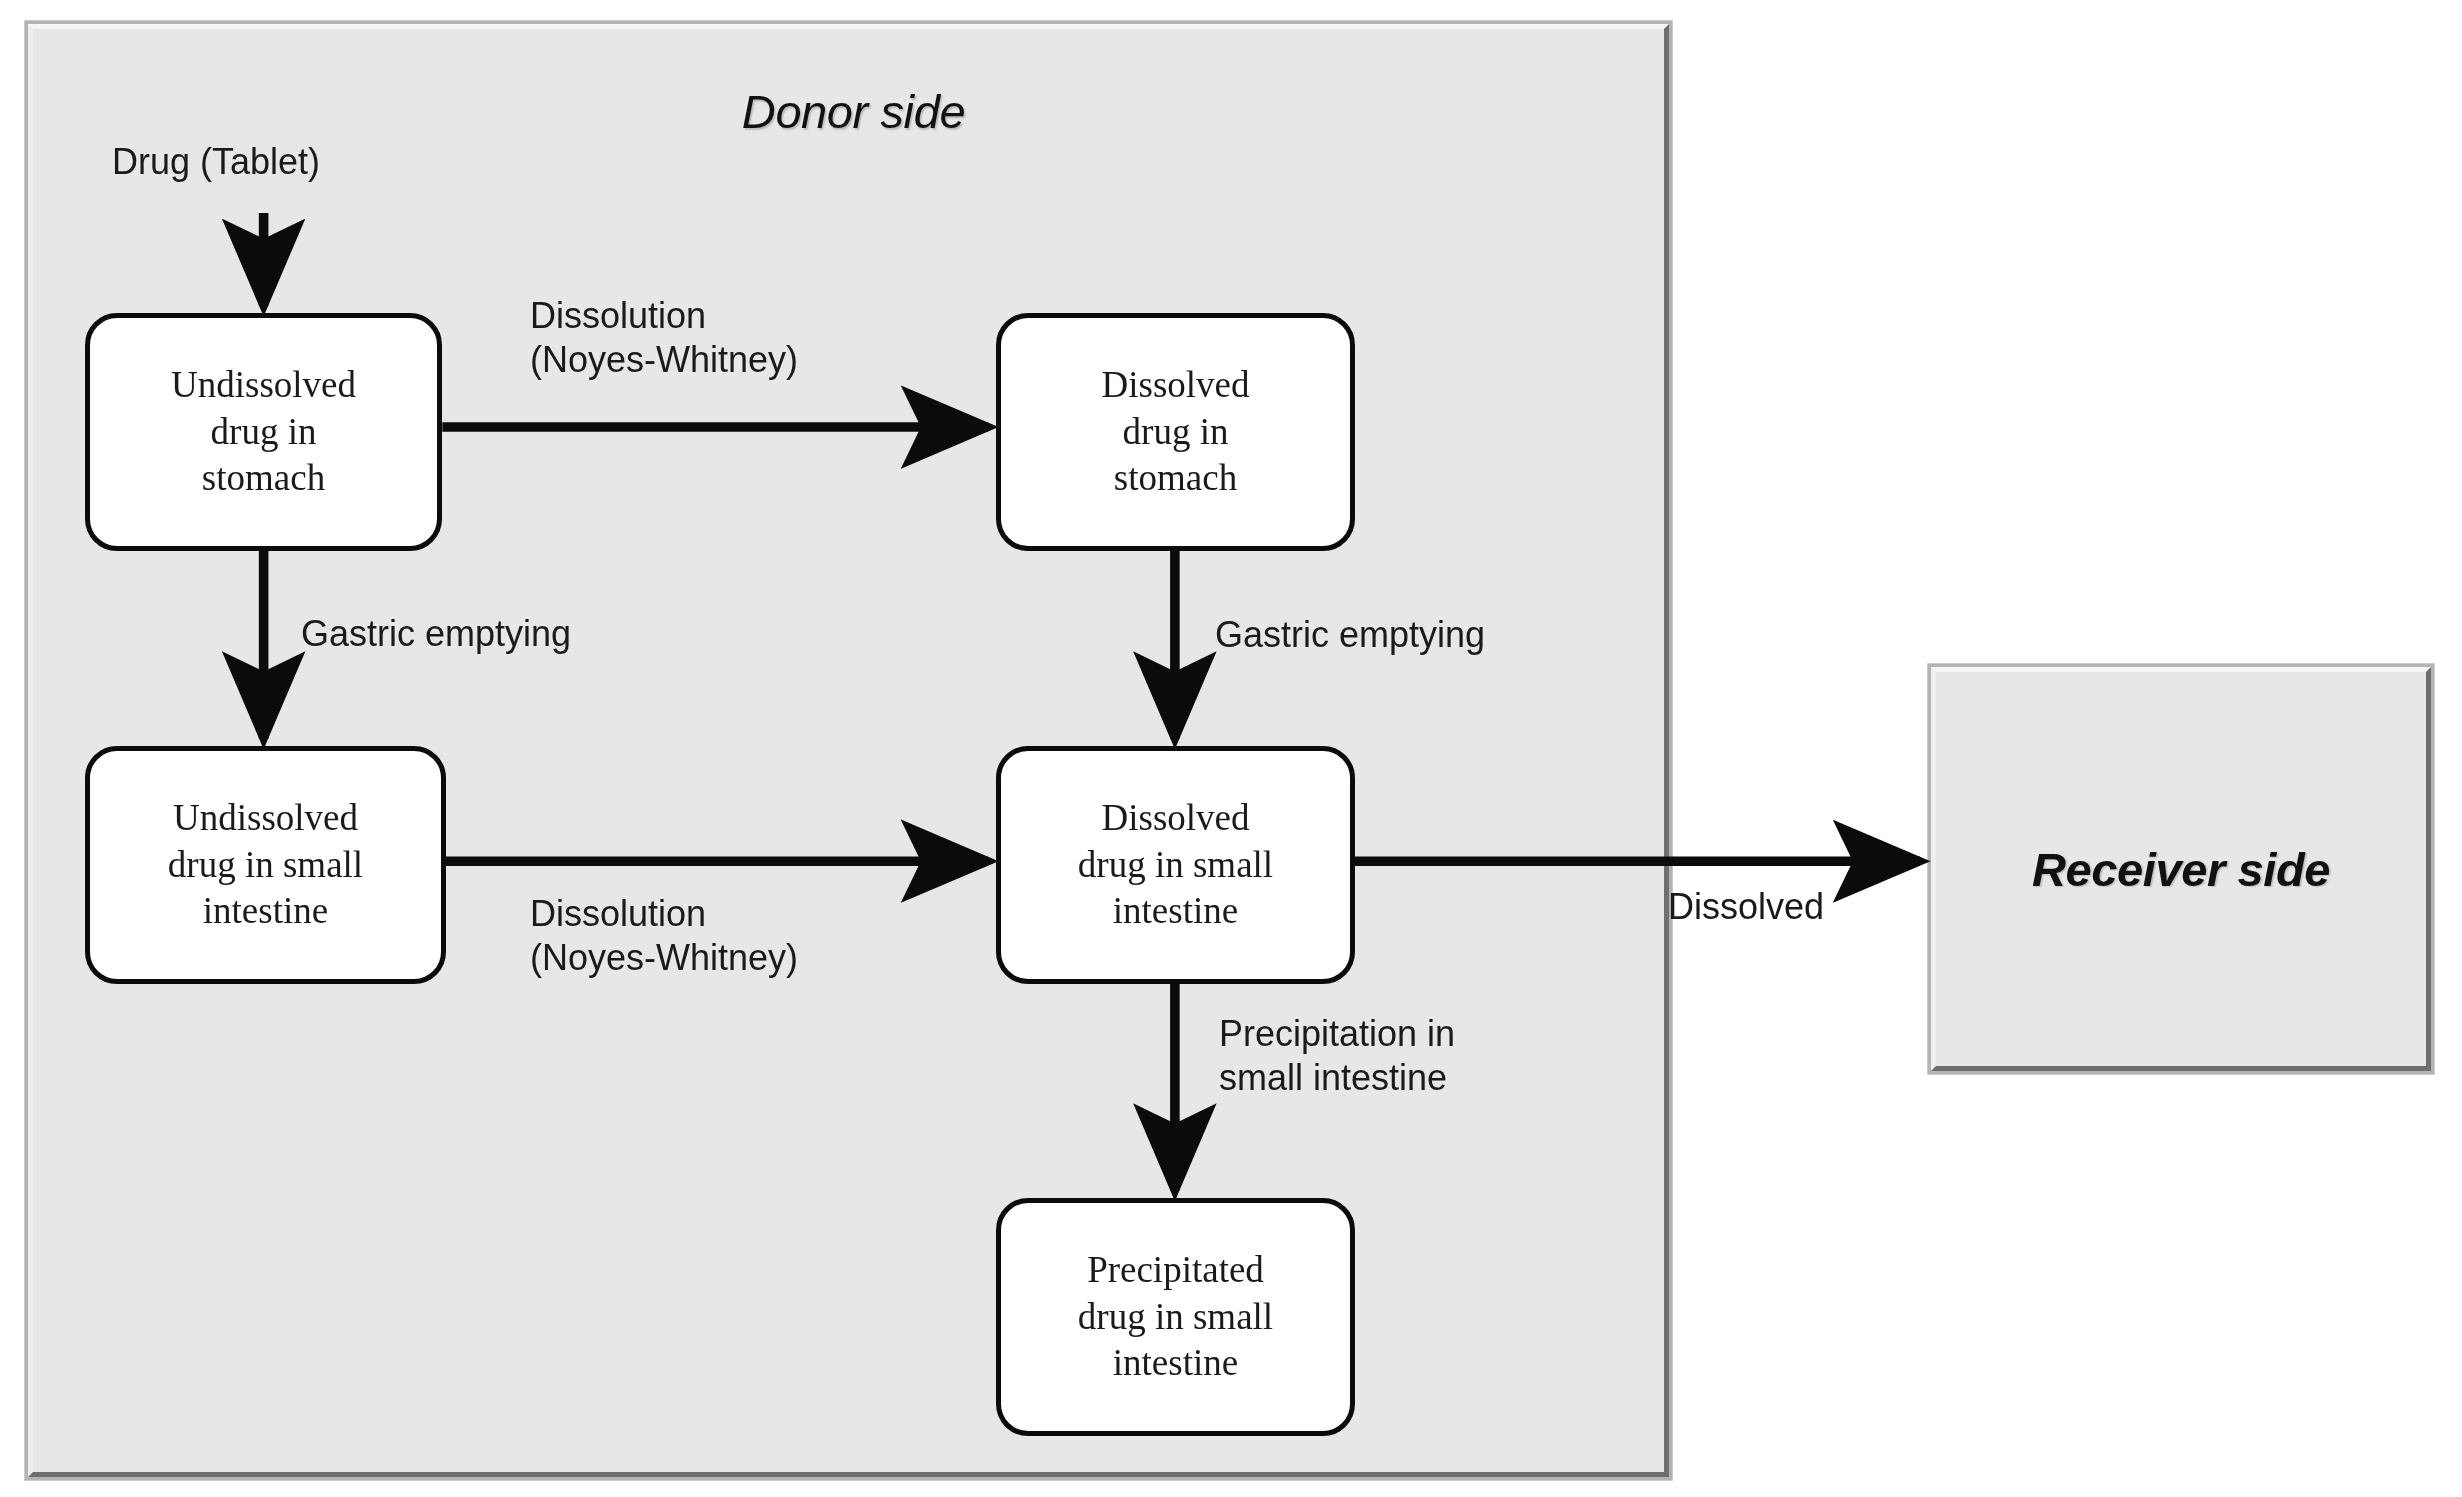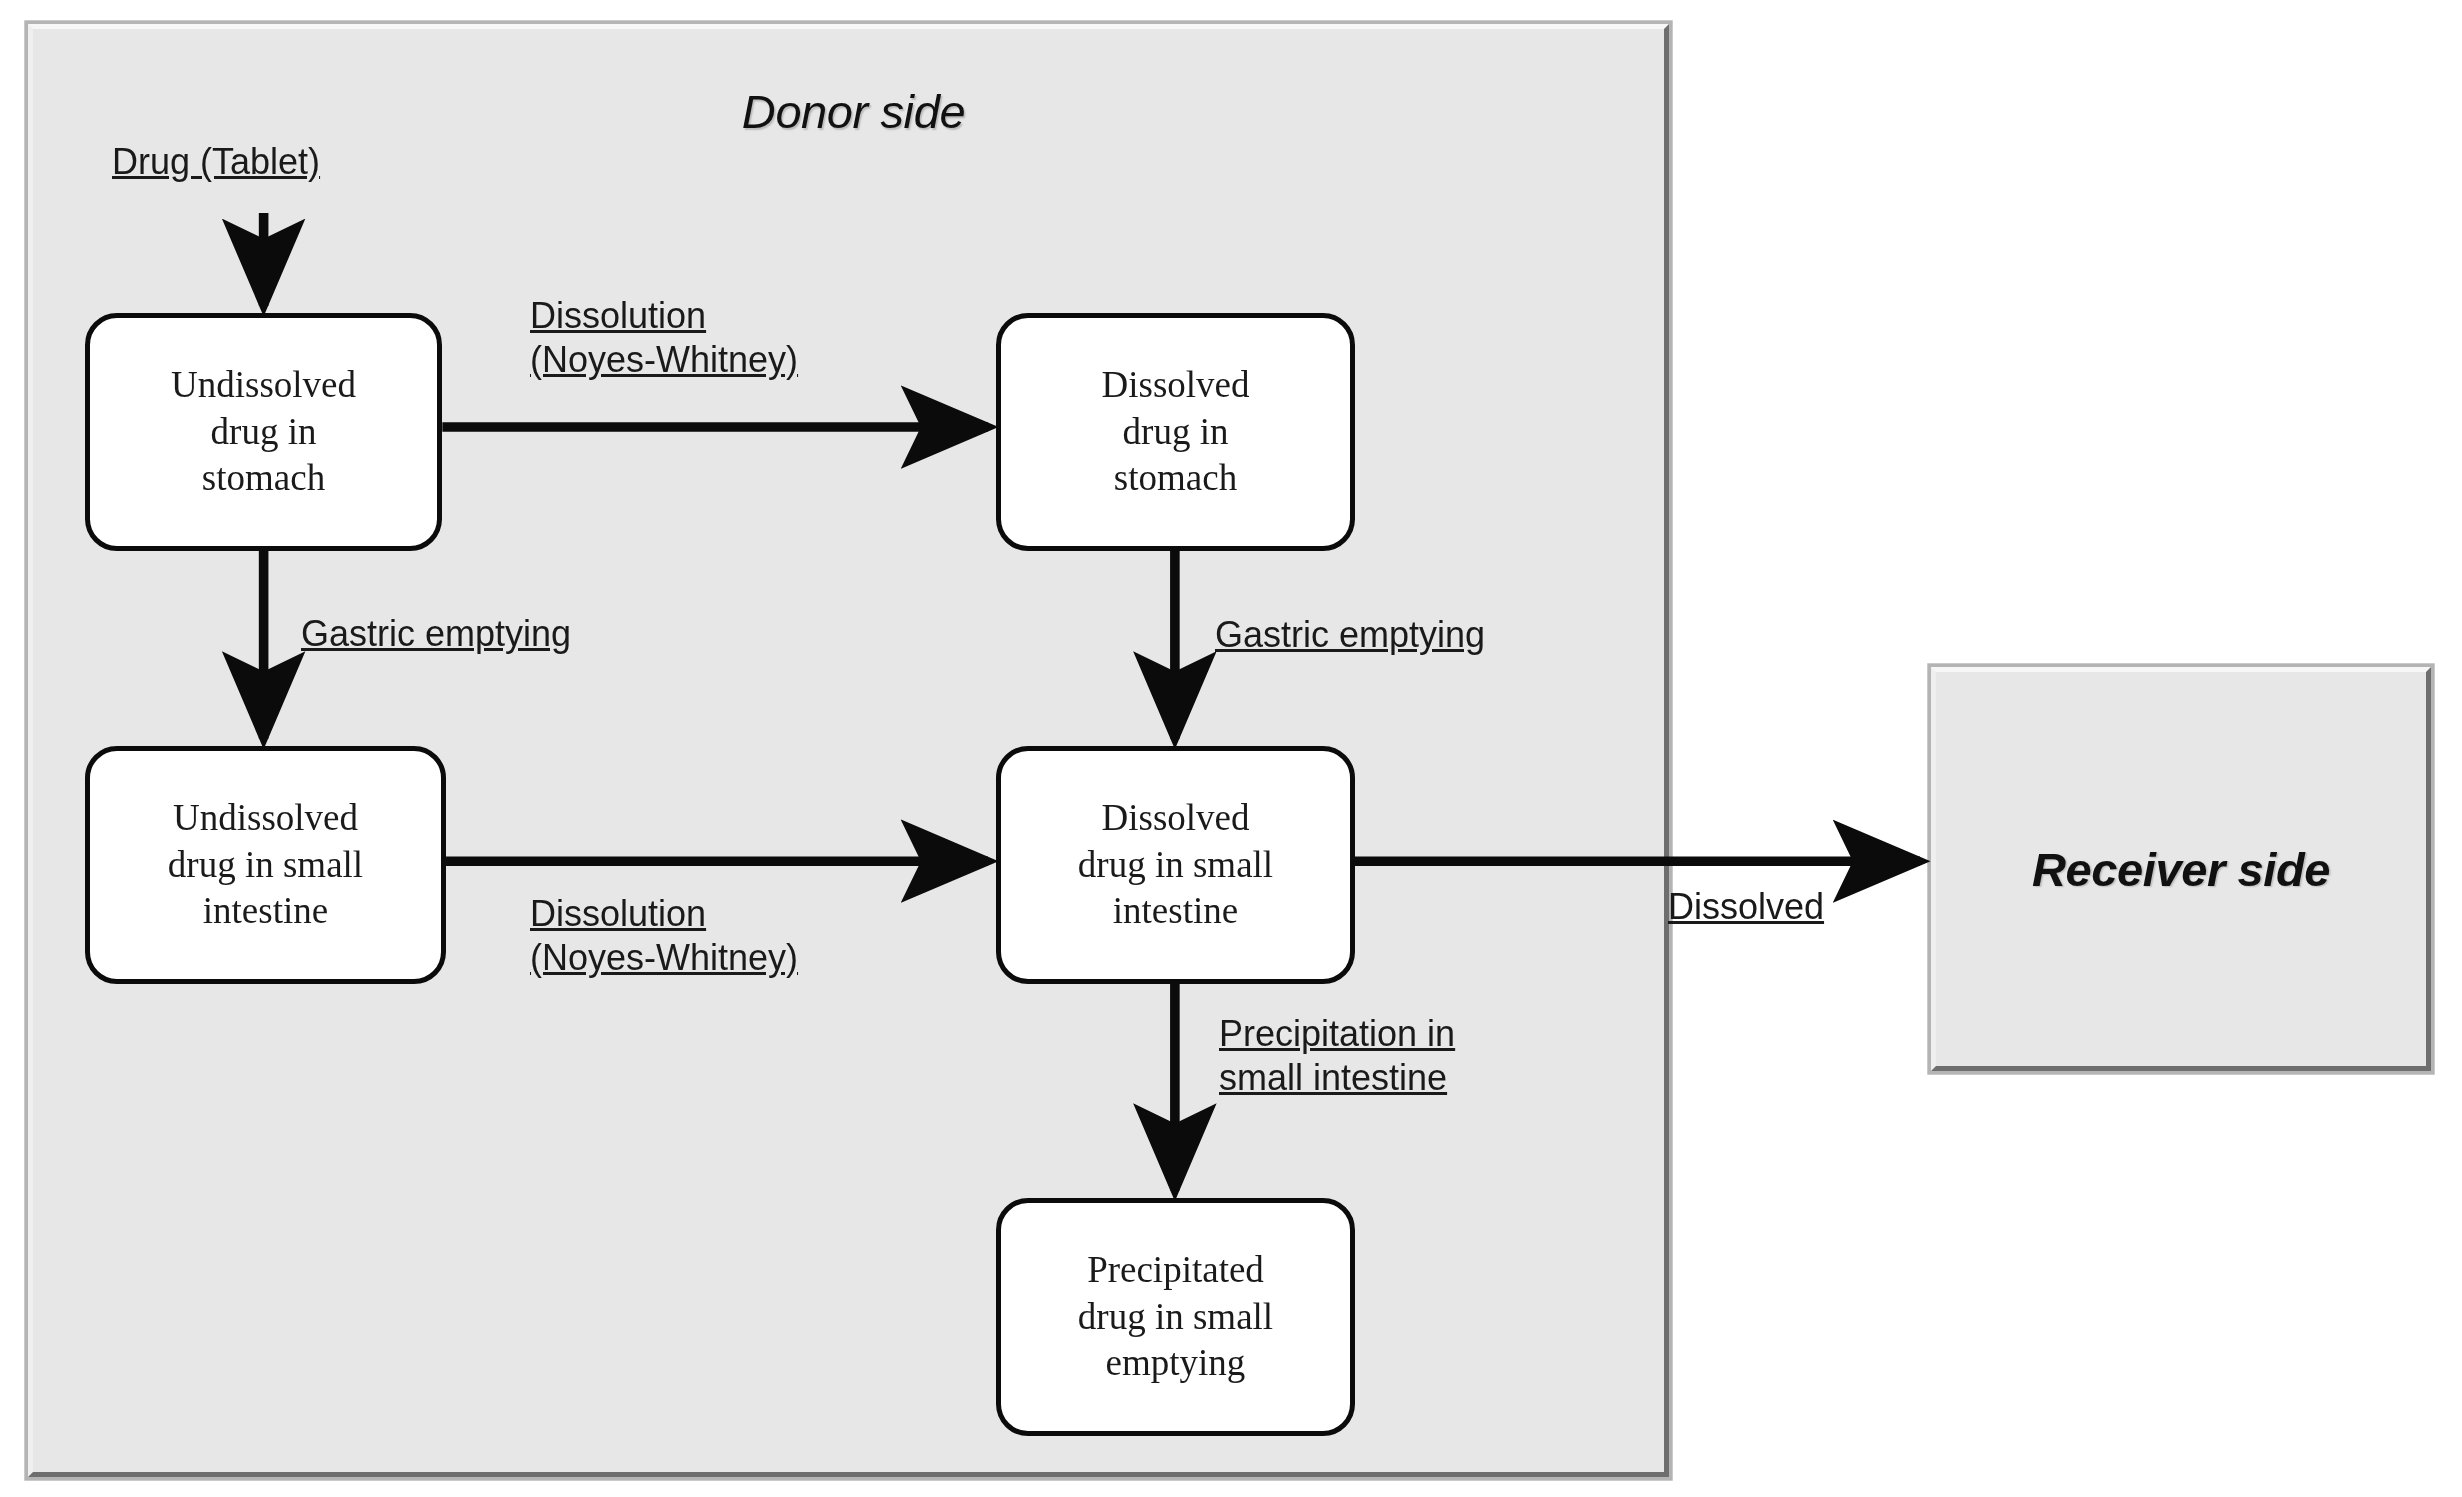--- a/index.html
+++ b/index.html
@@ -126,21 +126,20 @@
   }
 
   
   .edge-label {
     position: absolute;
     font-size: 36px;
     line-height: 1.22;
     color: #1a1a1a;
     white-space: pre-line;
     z-index: 6;
-    text-decoration: underline;
   }
 
   #label-drug-tablet        { left: 112px;  top: 140px;  }
   #label-dissolution-top    { left: 530px;  top: 294px;  }
   #label-gastric-left       { left: 301px;  top: 612px;  }
   #label-gastric-right      { left: 1215px; top: 613px;  }
   #label-dissolution-bottom { left: 530px;  top: 892px; }
   #label-precipitation      { left: 1219px; top: 1012px; }
   #label-permeation         { left: 1668px; top: 885px; }
 </style>
@@ -213,21 +212,21 @@
 
   <div id="node-dissolved-intestine" class="node">
     <span class="node-label">Dissolved
 drug in small
 intestine</span>
   </div>
 
   <div id="node-precipitated-intestine" class="node">
     <span class="node-label">Precipitated
 drug in small
-emptying</span>
+intestine</span>
   </div>
 
   <div id="label-drug-tablet" class="edge-label">Drug (Tablet)</div>
 
   <div id="label-dissolution-top" class="edge-label">Dissolution
 (Noyes-Whitney)</div>
 
   <div id="label-gastric-left" class="edge-label">Gastric emptying</div>
 
   <div id="label-gastric-right" class="edge-label">Gastric emptying</div>

